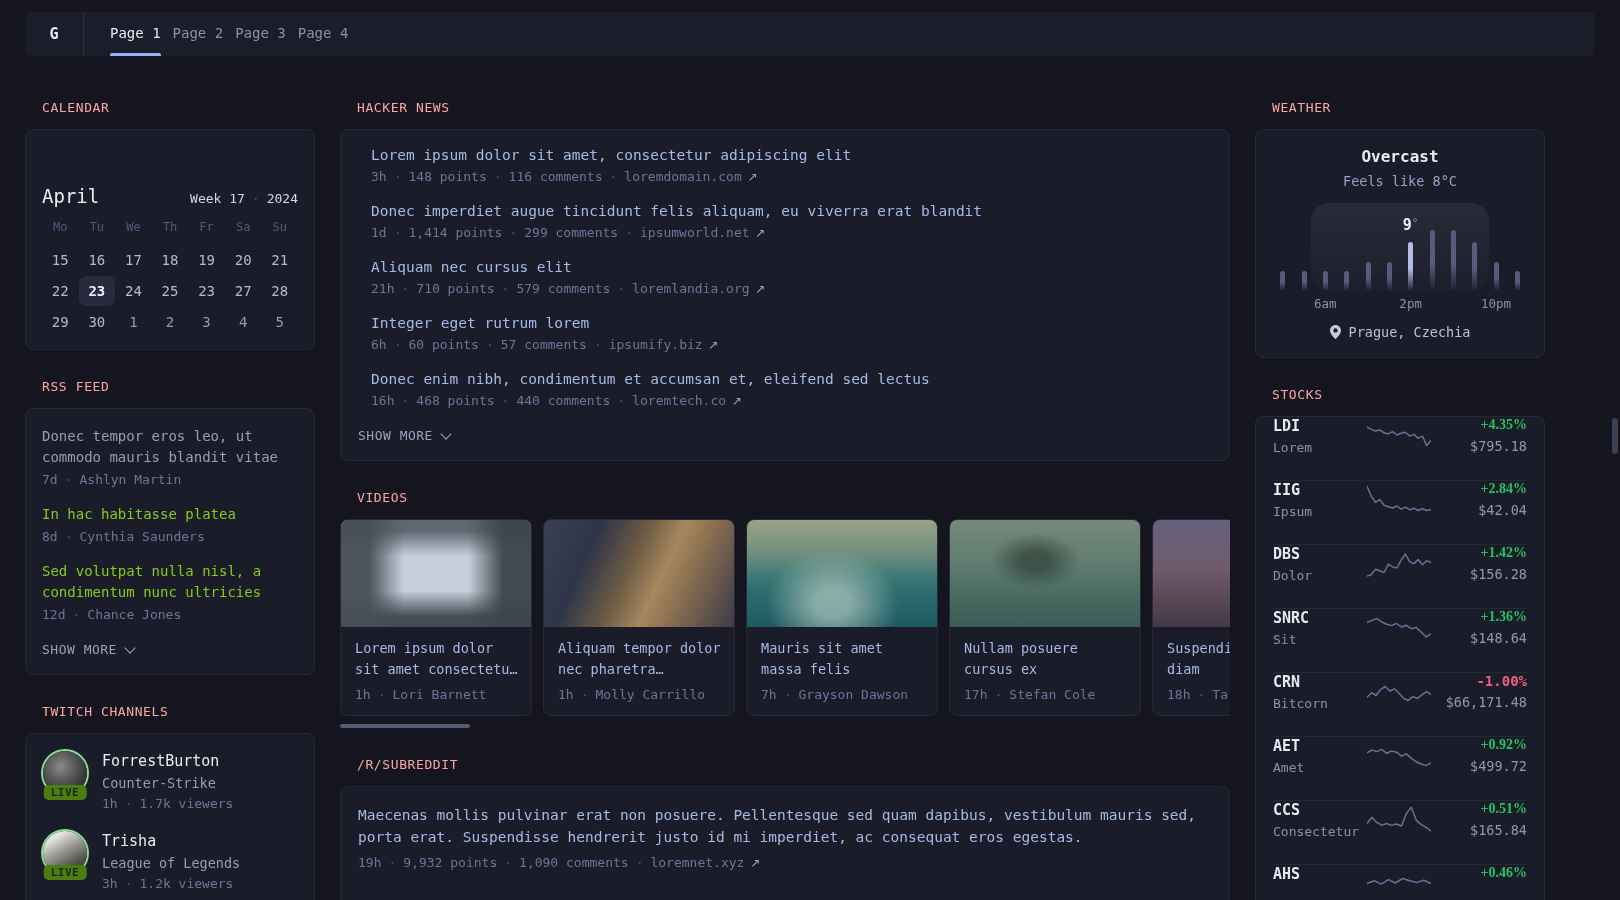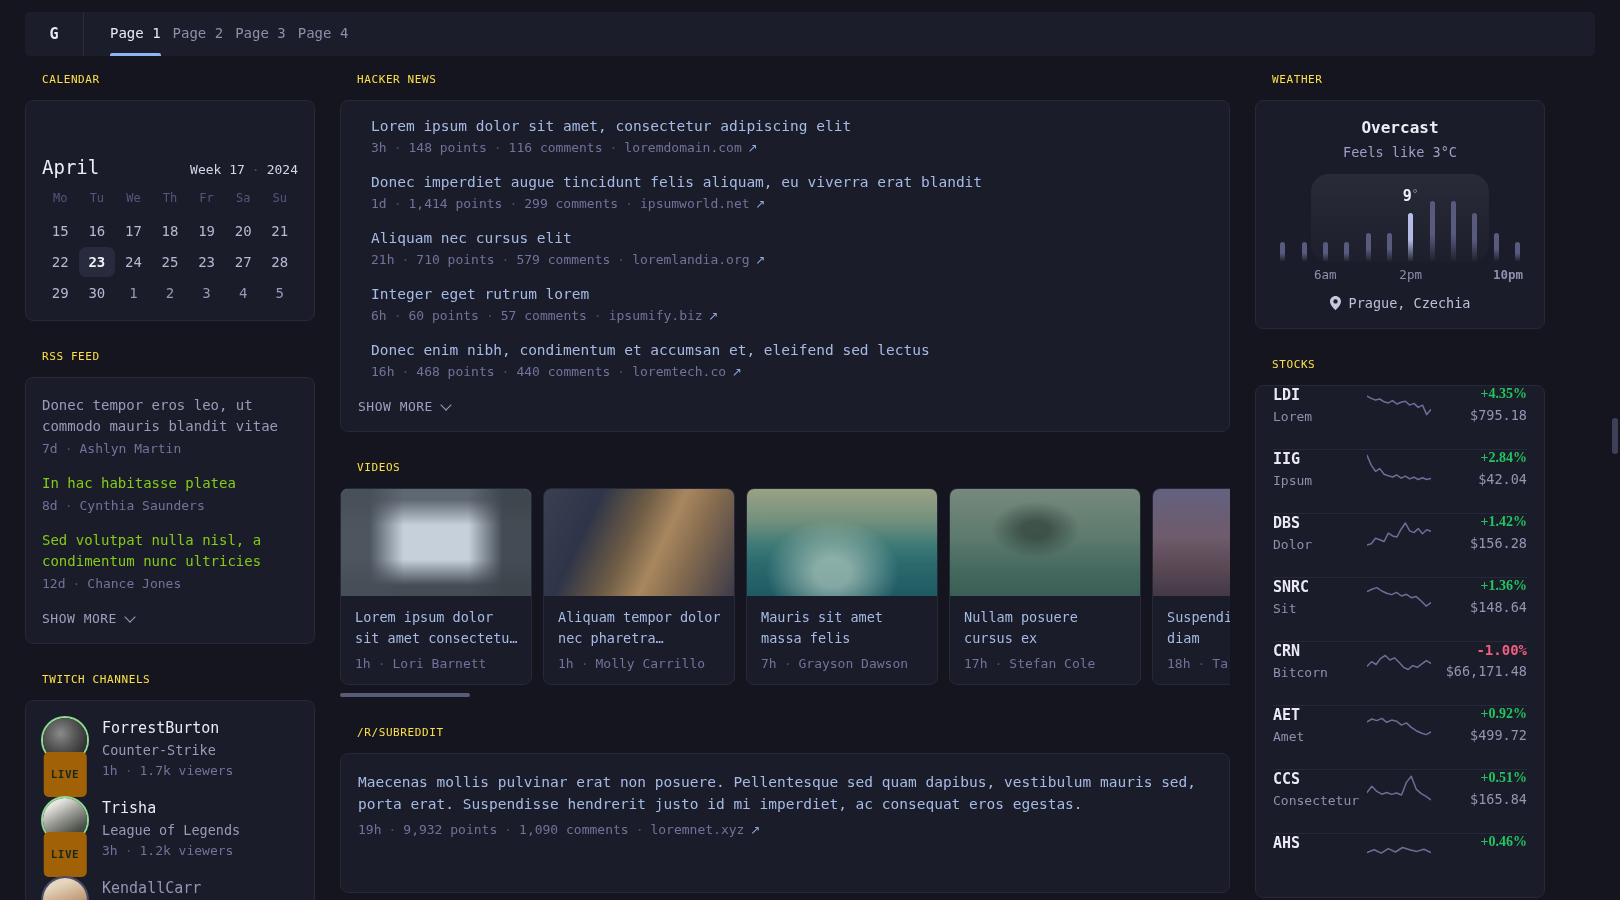--- a/index.html
+++ b/index.html
@@ -12,21 +12,21 @@
     color:#e9eaf2;font-size:15px;font-weight:bold;cursor:pointer;}
   .tabs{display:flex;gap:12px;padding-left:26px;}
   .tab{position:relative;line-height:43px;font-size:14px;color:#8b8fac;cursor:pointer;}
   .tab.active{color:#e9eaf2;}
   .tab-underline{position:absolute;left:0;right:0;bottom:0;height:3px;background:#93b3f5;border-radius:2px 2px 0 0;}
   
   .col{position:absolute;top:72px;}
   .col-left{left:25px;width:290px;}
   .col-main{left:340px;width:890px;}
   .col-right{left:1255px;width:290px;}
-  .section-label{font-size:11px;letter-spacing:.6px;color:#fde047;margin:1px 0 14px 17px;}
+  .section-label{font-size:13px;letter-spacing:.6px;color:#fca5a5;margin:28px 0 14px 17px;}
   .section-label.gap{margin-top:29px;}
   .card{background:#1b1c29;border:1px solid #272838;border-radius:8px;}
   .meta{font-size:13px;color:#70739b;}
   .dot{color:#4c4f6e;margin:0 7px;}
   .arrow{color:#8fa6dd;margin-left:6px;font-family:"DejaVu Sans",sans-serif;font-size:12px;}
   .show-more{display:flex;align-items:center;gap:9px;font-size:13px;letter-spacing:.5px;color:#9ba0bd;margin-top:20px;cursor:pointer;}
   .chev{width:7px;height:7px;border-right:1.5px solid #9ba0bd;border-bottom:1.5px solid #9ba0bd;transform:rotate(45deg);margin-top:-4px;}
   
   .cal-card{padding:16px 16px 12px;}
   .cal-head{display:flex;justify-content:space-between;align-items:baseline;margin-bottom:13px;}
@@ -46,22 +46,22 @@
   
   .tw-card{padding:16px;}
   .tw-row{display:flex;gap:14px;margin-bottom:19px;cursor:pointer;}
   .tw-av{position:relative;width:46px;height:58px;flex:none;}
   .avatar{width:44px;height:44px;border-radius:50%;margin:1px;}
   .avatar.live{box-shadow:0 0 0 2px #8edc92;}
   .avatar.off{box-shadow:0 0 0 2px #4a4d6a;}
   .av-forrest{background:radial-gradient(circle at 40% 35%, #8a8a8a 0%, #555 40%, #232323 85%);}
   .av-trisha{background:linear-gradient(150deg,#e8e6e2 18%,#9a9a94 45%,#4a4f48 75%,#2f332e 100%);}
   .av-kendall{background:linear-gradient(160deg,#e6d6c0 20%,#c4a07e 55%,#7a5f49 100%);}
-  .live-badge{position:absolute;left:50%;transform:translateX(-50%);top:35px;background:#a16207;color:#17291d;
-    font-size:11px;font-weight:bold;padding:16px 7px;border-radius:5px;letter-spacing:.5px;}
+  .live-badge{position:absolute;left:50%;transform:translateX(-50%);top:35px;background:#4d7c0f;color:#17291d;
+    font-size:11px;font-weight:bold;padding:1px 7px;border-radius:5px;letter-spacing:.5px;}
   .tw-name{display:block;font-size:15px;color:#e8eaf2;margin-top:2px;}
   .tw-name.offline{color:#9296b4;}
   .tw-game{display:block;font-size:13.5px;color:#989cb9;margin-top:5px;}
   .tw-row .meta{margin-top:5px;}
   
   .hn-card{padding:17px;}
   .hn-item{margin-bottom:19px;margin-left:13px;}
   .hn-title{font-size:14.5px;color:#a5bbe5;cursor:pointer;}
   .hn-item .meta{margin-top:6px;}
   .sub-card{padding:17px;min-height:140px;box-sizing:border-box;}
@@ -321,38 +321,38 @@
     <div class="card sub-card" id="sub-card">
         <div class="sub-title">Maecenas mollis pulvinar erat non posuere. Pellentesque sed quam dapibus, vestibulum mauris sed, porta erat. Suspendisse hendrerit justo id mi imperdiet, ac consequat eros egestas.</div>
         <div class="meta"><span>19h</span><span class="dot">·</span><span>9,932 points</span><span class="dot">·</span><span>1,090 comments</span><span class="dot">·</span><span><span>loremnet.xyz</span><span class="arrow">↗</span></span></div>
       </div>
   </main>
 
   <aside class="col col-right">
     <div class="section-label">WEATHER</div>
     <div class="card w-card">
       <div class="w-cond">Overcast</div>
-      <div class="w-feels">Feels like 3°C</div>
+      <div class="w-feels">Feels like 8°C</div>
       <div class="w-chart" id="w-chart">
           <div class="w-high" style="left: 38.6667px; width: 178.667px;"></div>
           <div class="wbar" style="left: 8.16667px; height: 20px;"></div>
           <div class="wbar" style="left: 29.5px; height: 20px;"></div>
           <div class="wbar" style="left: 50.8333px; height: 20px;"></div>
           <div class="wlabel" style="left: 53.3333px;">6am</div>
           <div class="wbar" style="left: 72.1667px; height: 20px;"></div>
           <div class="wbar" style="left: 93.5px; height: 29px;"></div>
           <div class="wbar" style="left: 114.833px; height: 29px;"></div>
           <div class="wbar now" style="left: 136.167px; height: 49px;"></div>
           <div class="wtemp" style="left: 138.667px; bottom: 57px;"><span>9</span><span class="deg">°</span></div>
           <div class="wlabel" style="left: 138.667px;">2pm</div>
           <div class="wbar" style="left: 157.5px; height: 61px;"></div>
           <div class="wbar" style="left: 178.833px; height: 61px;"></div>
           <div class="wbar" style="left: 200.167px; height: 49px;"></div>
           <div class="wbar" style="left: 221.5px; height: 29px;"></div>
-          <div class="wlabel" style="left: 236px; font-weight: bold;">10pm</div>
+          <div class="wlabel" style="left: 224px;">10pm</div>
           <div class="wbar" style="left: 242.833px; height: 20px;"></div>
         </div>
       <div class="w-loc">
         <svg width="11" height="14" viewBox="0 0 11 14">
             <path fill-rule="evenodd" fill="#c6c9de" d="M5.5 0C8.54 0 11 2.42 11 5.4 11 9.4 5.5 14 5.5 14S0 9.4 0 5.4C0 2.42 2.46 0 5.5 0ZM5.5 7.6a2.2 2.2 0 1 0 0-4.4 2.2 2.2 0 0 0 0 4.4Z"></path>
           </svg>
         <span>Prague, Czechia</span>
       </div>
     </div>
 

